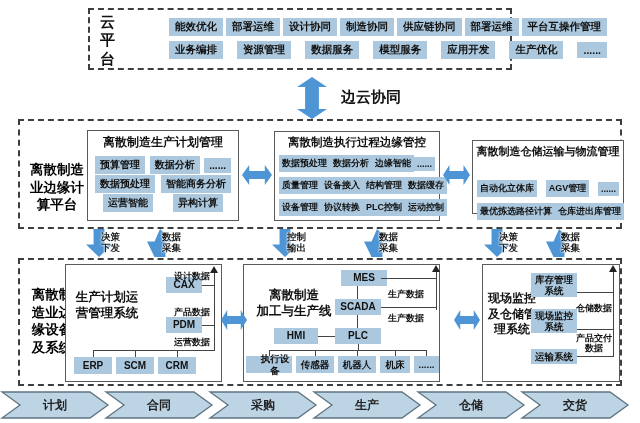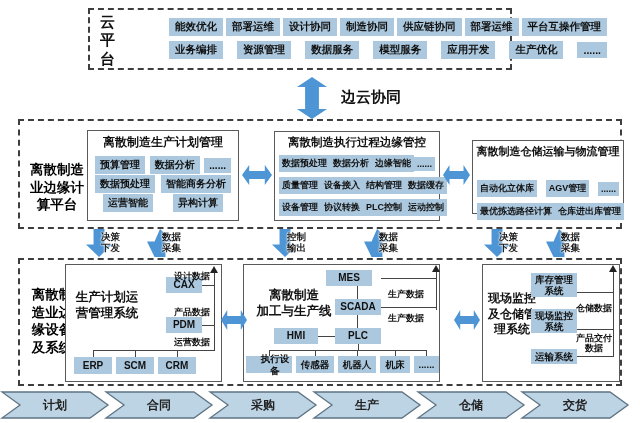--- a/index.html
+++ b/index.html
@@ -213,21 +213,21 @@
       <div class="node" style="left:8px;  top:92px; width:38px; height:17px; font-size:10px;">ERP</div>
       <div class="node" style="left:50px; top:92px; width:38px; height:17px; font-size:10px;">SCM</div>
       <div class="node" style="left:92px; top:92px; width:38px; height:17px; font-size:10px;">CRM</div>
     </div>
 
     <div class="dbox" style="left:223px; top:4px; width:197px; height:118px;">
       <div class="dtitle prelines" style="left:10px; top:22px; width:80px; font-size:12.5px;">离散制造
 加工与生产线</div>
       <div class="axis" style="left:192px; top:5px; height:40px;"></div>
       <div class="ah" style="left:188px; top:0px;"></div>
-      <div class="node" style="left:82px; top:5px; width:46px; height:16px; font-size:10px;">MES</div>
+      <div class="node" style="left:97px; top:5px; width:46px; height:16px; font-size:10px;">MES</div>
       <div class="line" style="left:137px; top:13px; width:55px; height:1px;"></div>
       <div class="line" style="left:113px; top:21px; width:1px; height:13px;"></div>
       <div class="dlabel" style="left:142px; top:24px; width:40px;">生产数据</div>
       <div class="node" style="left:91px; top:34px; width:46px; height:16px; font-size:10px;">SCADA</div>
       <div class="line" style="left:137px; top:42px; width:55px; height:1px;"></div>
       <div class="line" style="left:113px; top:50px; width:1px; height:13px;"></div>
       <div class="dlabel" style="left:142px; top:48px; width:40px;">生产数据</div>
       <div class="node" style="left:91px; top:63px; width:46px; height:16px; font-size:10px;">PLC</div>
       <div class="node" style="left:30px; top:63px; width:44px; height:16px; font-size:10px;">HMI</div>
       <div class="line" style="left:74px; top:71px; width:17px; height:1px;"></div>

